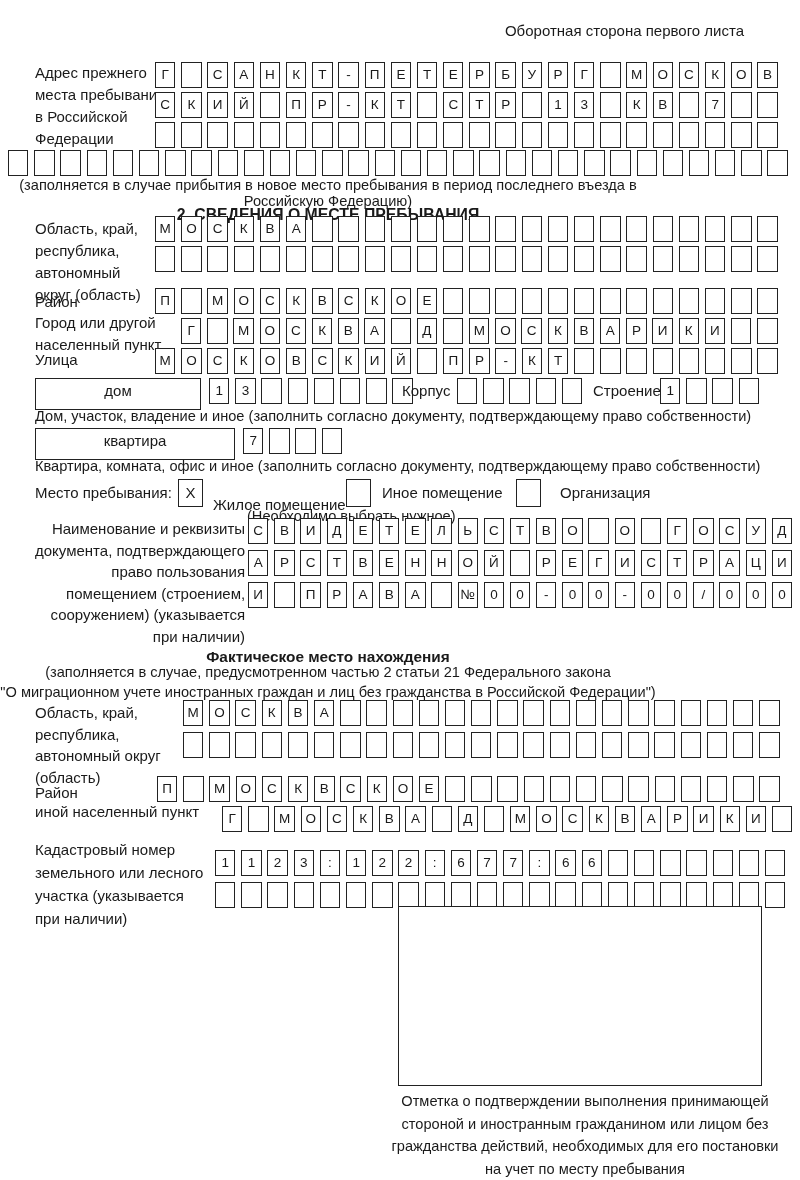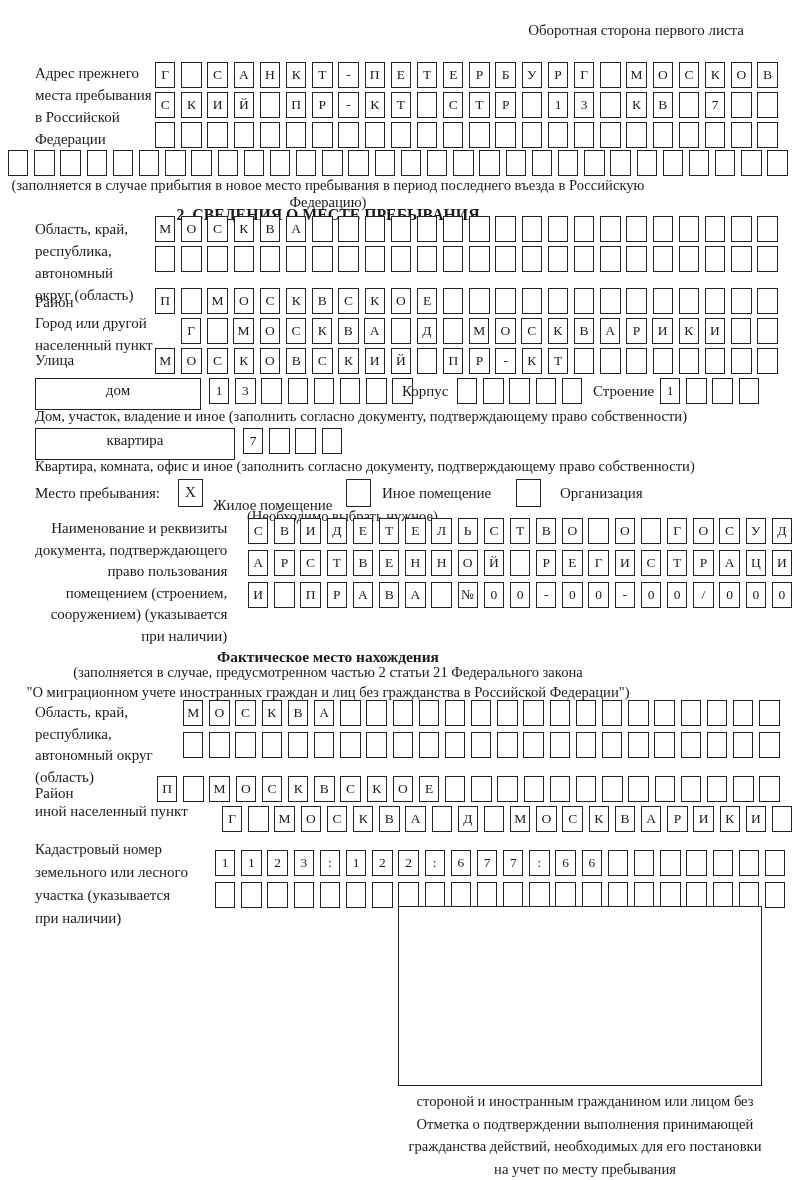--- a/index.html
+++ b/index.html
@@ -1,18 +1,18 @@
 <!DOCTYPE html>
 <html><head>
 <meta charset="utf-8">
 <style>
   html,body{margin:0;padding:0;background:#fff;}
   .page{
     position:relative;width:800px;height:1180px;background:#fff;
-    font-family:Liberation Serif, serif;color:#1a1a1a;
+    font-family:Liberation Sans, sans-serif;color:#1a1a1a;
     overflow:hidden;
   }
   .abs{position:absolute;}
   .lbl{font-size:15px;line-height:24px;}
   .lbl-tight div{font-size:15px;line-height:22px;}
   .lbl-23 div{font-size:15px;line-height:23px;}
   .lbl-22 div{font-size:15px;line-height:21.5px;}
   .cellrow{position:absolute;display:flex;}
   .cell{
     flex:0 0 auto;width:20.4px;height:26px;border:1.7px solid #222;
@@ -599,19 +599,19 @@
       <span class="cell"></span>
       <span class="cell"></span>
       <span class="cell"></span>
       <span class="cell"></span>
       <span class="cell"></span>
       <span class="cell"></span>
     </div>
 
   <div class="stamp" style="left:398px;top:906px;width:362px;height:178px;"></div>
   <div class="caption" style="left:385px;top:1090px;width:400px;">
+      <div>Отметка о подтверждении выполнения принимающей</div>
       <div>стороной и иностранным гражданином или лицом без</div>
-      <div>Отметка о подтверждении выполнения принимающей</div>
       <div>гражданства действий, необходимых для его постановки</div>
       <div>на учет по месту пребывания</div>
     </div>
 
 </div>
 
 </body></html>

